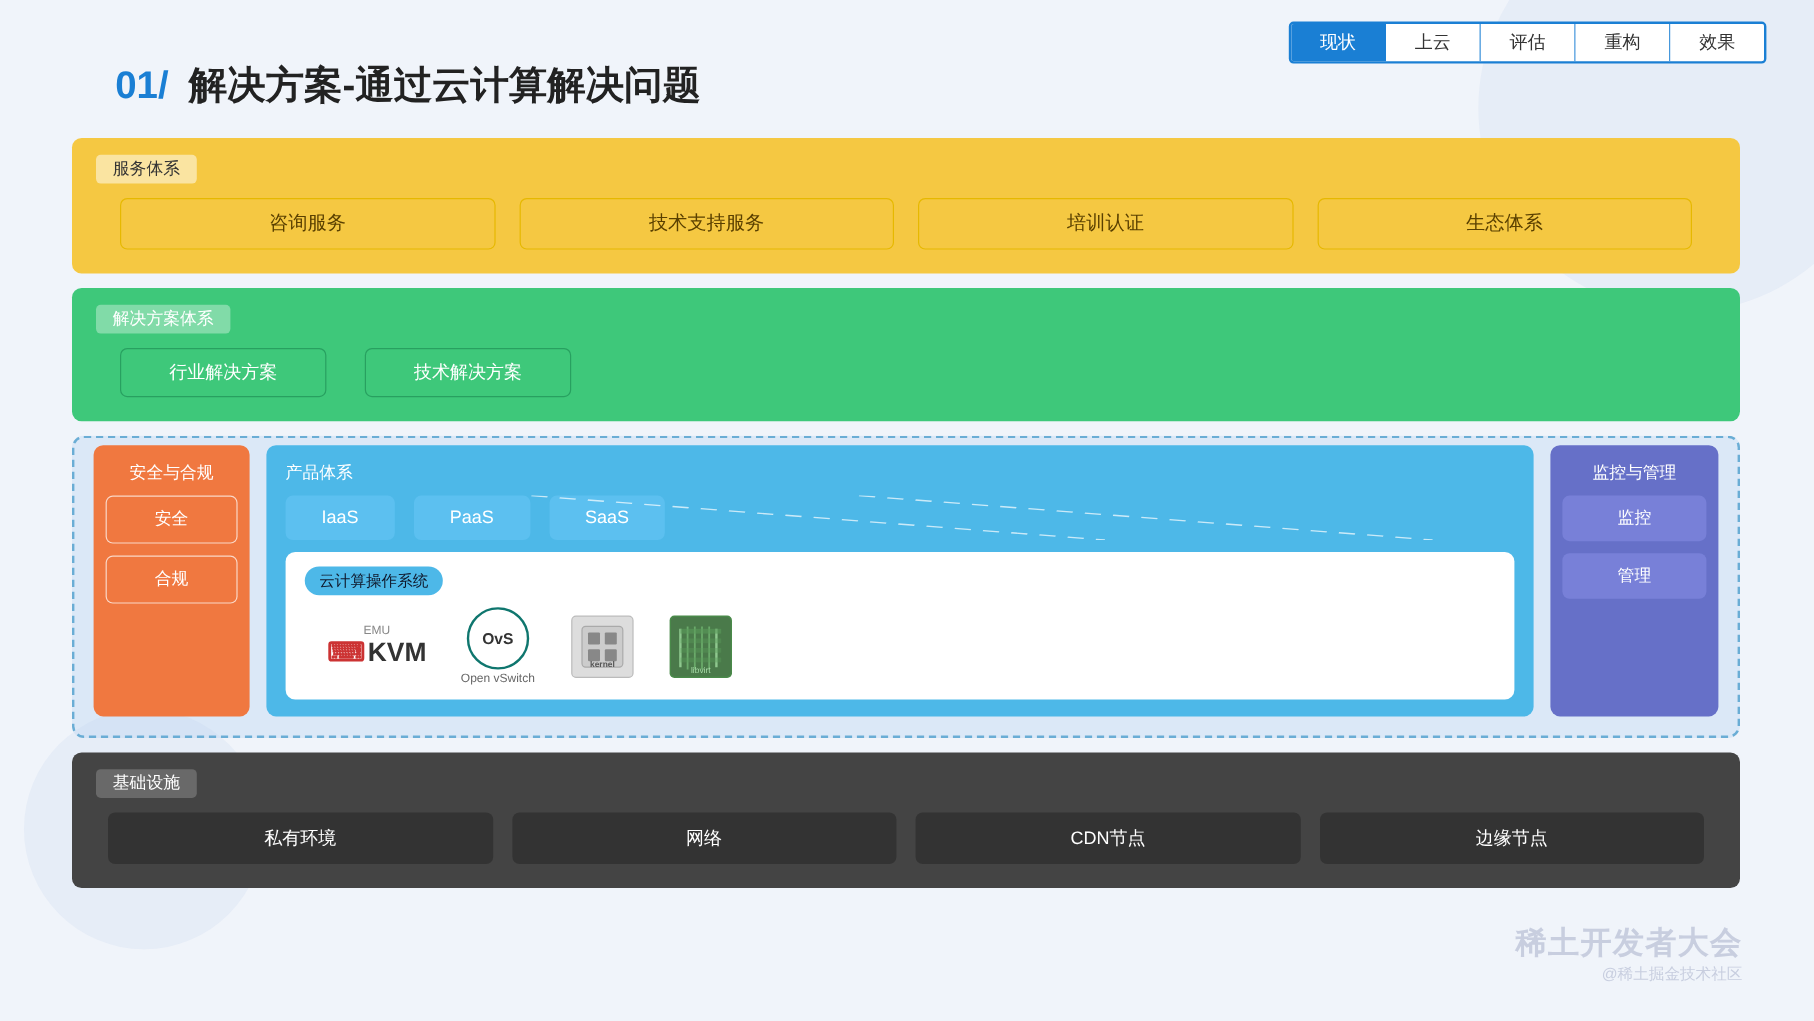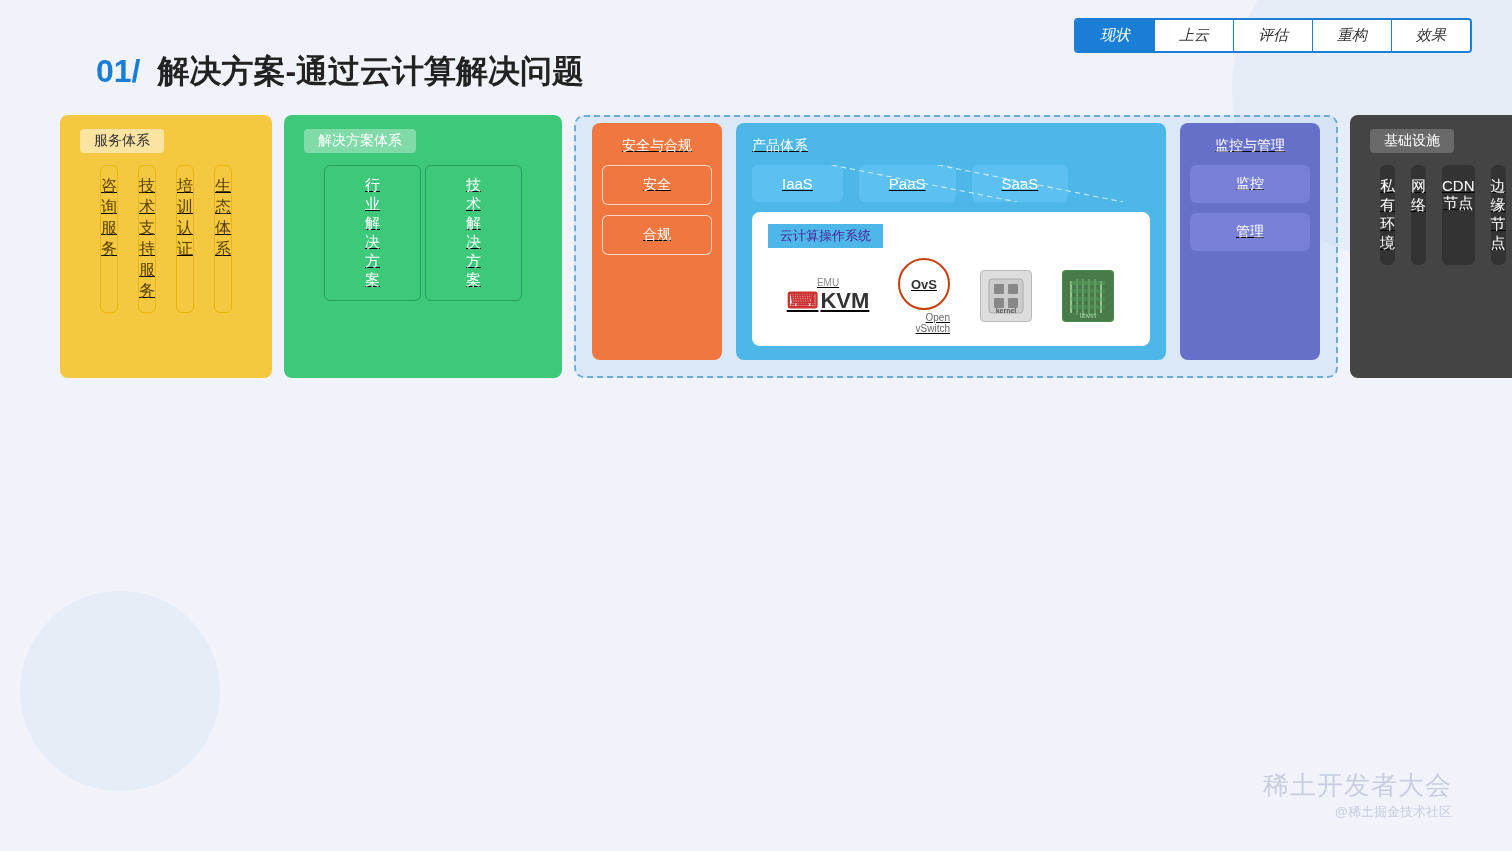--- a/index.html
+++ b/index.html
@@ -24,21 +24,20 @@
       overflow: hidden;
     }
     .nav-btn {
       padding: 6px 24px;
       font-size: 15px;
       cursor: pointer;
       border: none;
       background: white;
       color: #333;
       border-right: 1px solid #1a7fd4;
-      font-style: italic;
     }
     .nav-btn:last-child { border-right: none; }
     .nav-btn.active {
       background: #1a7fd4;
       color: white;
     }
 
     
     .page-title {
       position: absolute;
@@ -57,23 +56,22 @@
       margin-right: 8px;
     }
 
     
     .diagram {
       position: absolute;
       top: 115px;
       left: 60px;
       width: 1390px;
       display: flex;
-      flex-direction: row;
+      flex-direction: column;
       gap: 12px;
-      text-decoration: underline;
     }
 
     
     .layer-service {
       background: #f5c842;
       border-radius: 8px;
       padding: 14px 20px 20px 20px;
       position: relative;
     }
     .layer-label {
@@ -104,23 +102,23 @@
 
     
     .layer-solution {
       background: #3ec87a;
       border-radius: 8px;
       padding: 14px 20px 20px 20px;
     }
     .layer-solution .layer-label { background: rgba(255,255,255,0.35); color: #fff; }
     .solution-items {
       display: flex;
-      gap: 4px;
+      gap: 32px;
       padding: 0 20px;
-      justify-content: center;
+      justify-content: flex-start;
     }
     .solution-item {
       background: #3ec87a;
       border: 1.5px solid #28a060;
       border-radius: 6px;
       text-align: center;
       padding: 10px 40px;
       font-size: 15px;
       color: #fff;
     }
@@ -194,22 +192,22 @@
     
     .cloud-os-box {
       background: white;
       border-radius: 8px;
       padding: 12px 16px;
       position: relative;
     }
     .cloud-os-label {
       display: inline-block;
       background: #4db8e8;
-      border-radius: 0;
-      color: #4c1d95;
+      border-radius: 12px;
+      color: #0f172a;
       font-size: 13px;
       padding: 3px 12px;
       margin-bottom: 10px;
     }
     .cloud-os-icons {
       display: flex;
       gap: 30px;
       align-items: center;
       padding: 0 20px;
     }
@@ -277,21 +275,21 @@
       flex-direction: column;
       align-items: center;
       font-size: 11px;
       color: #555;
     }
     .ovs-circle {
       width: 52px;
       height: 52px;
       background: white;
       border-radius: 50%;
-      border: 2px solid #c2410c;
+      border: 2px solid #0f766e;
       display: flex;
       align-items: center;
       justify-content: center;
       font-size: 13px;
       font-weight: bold;
       color: #444;
     }
 
     
     .kernel-icon {
@@ -339,21 +337,21 @@
     
     .watermark {
       position: absolute;
       bottom: 30px;
       right: 60px;
       text-align: right;
     }
     .watermark-title {
       font-size: 26px;
       color: rgba(150,160,190,0.45);
-      font-weight: normal;
+      font-weight: bold;
       letter-spacing: 1px;
     }
     .watermark-sub {
       font-size: 13px;
       color: rgba(150,160,190,0.45);
     }
 
     
     .bg-circle {
       position: absolute;

